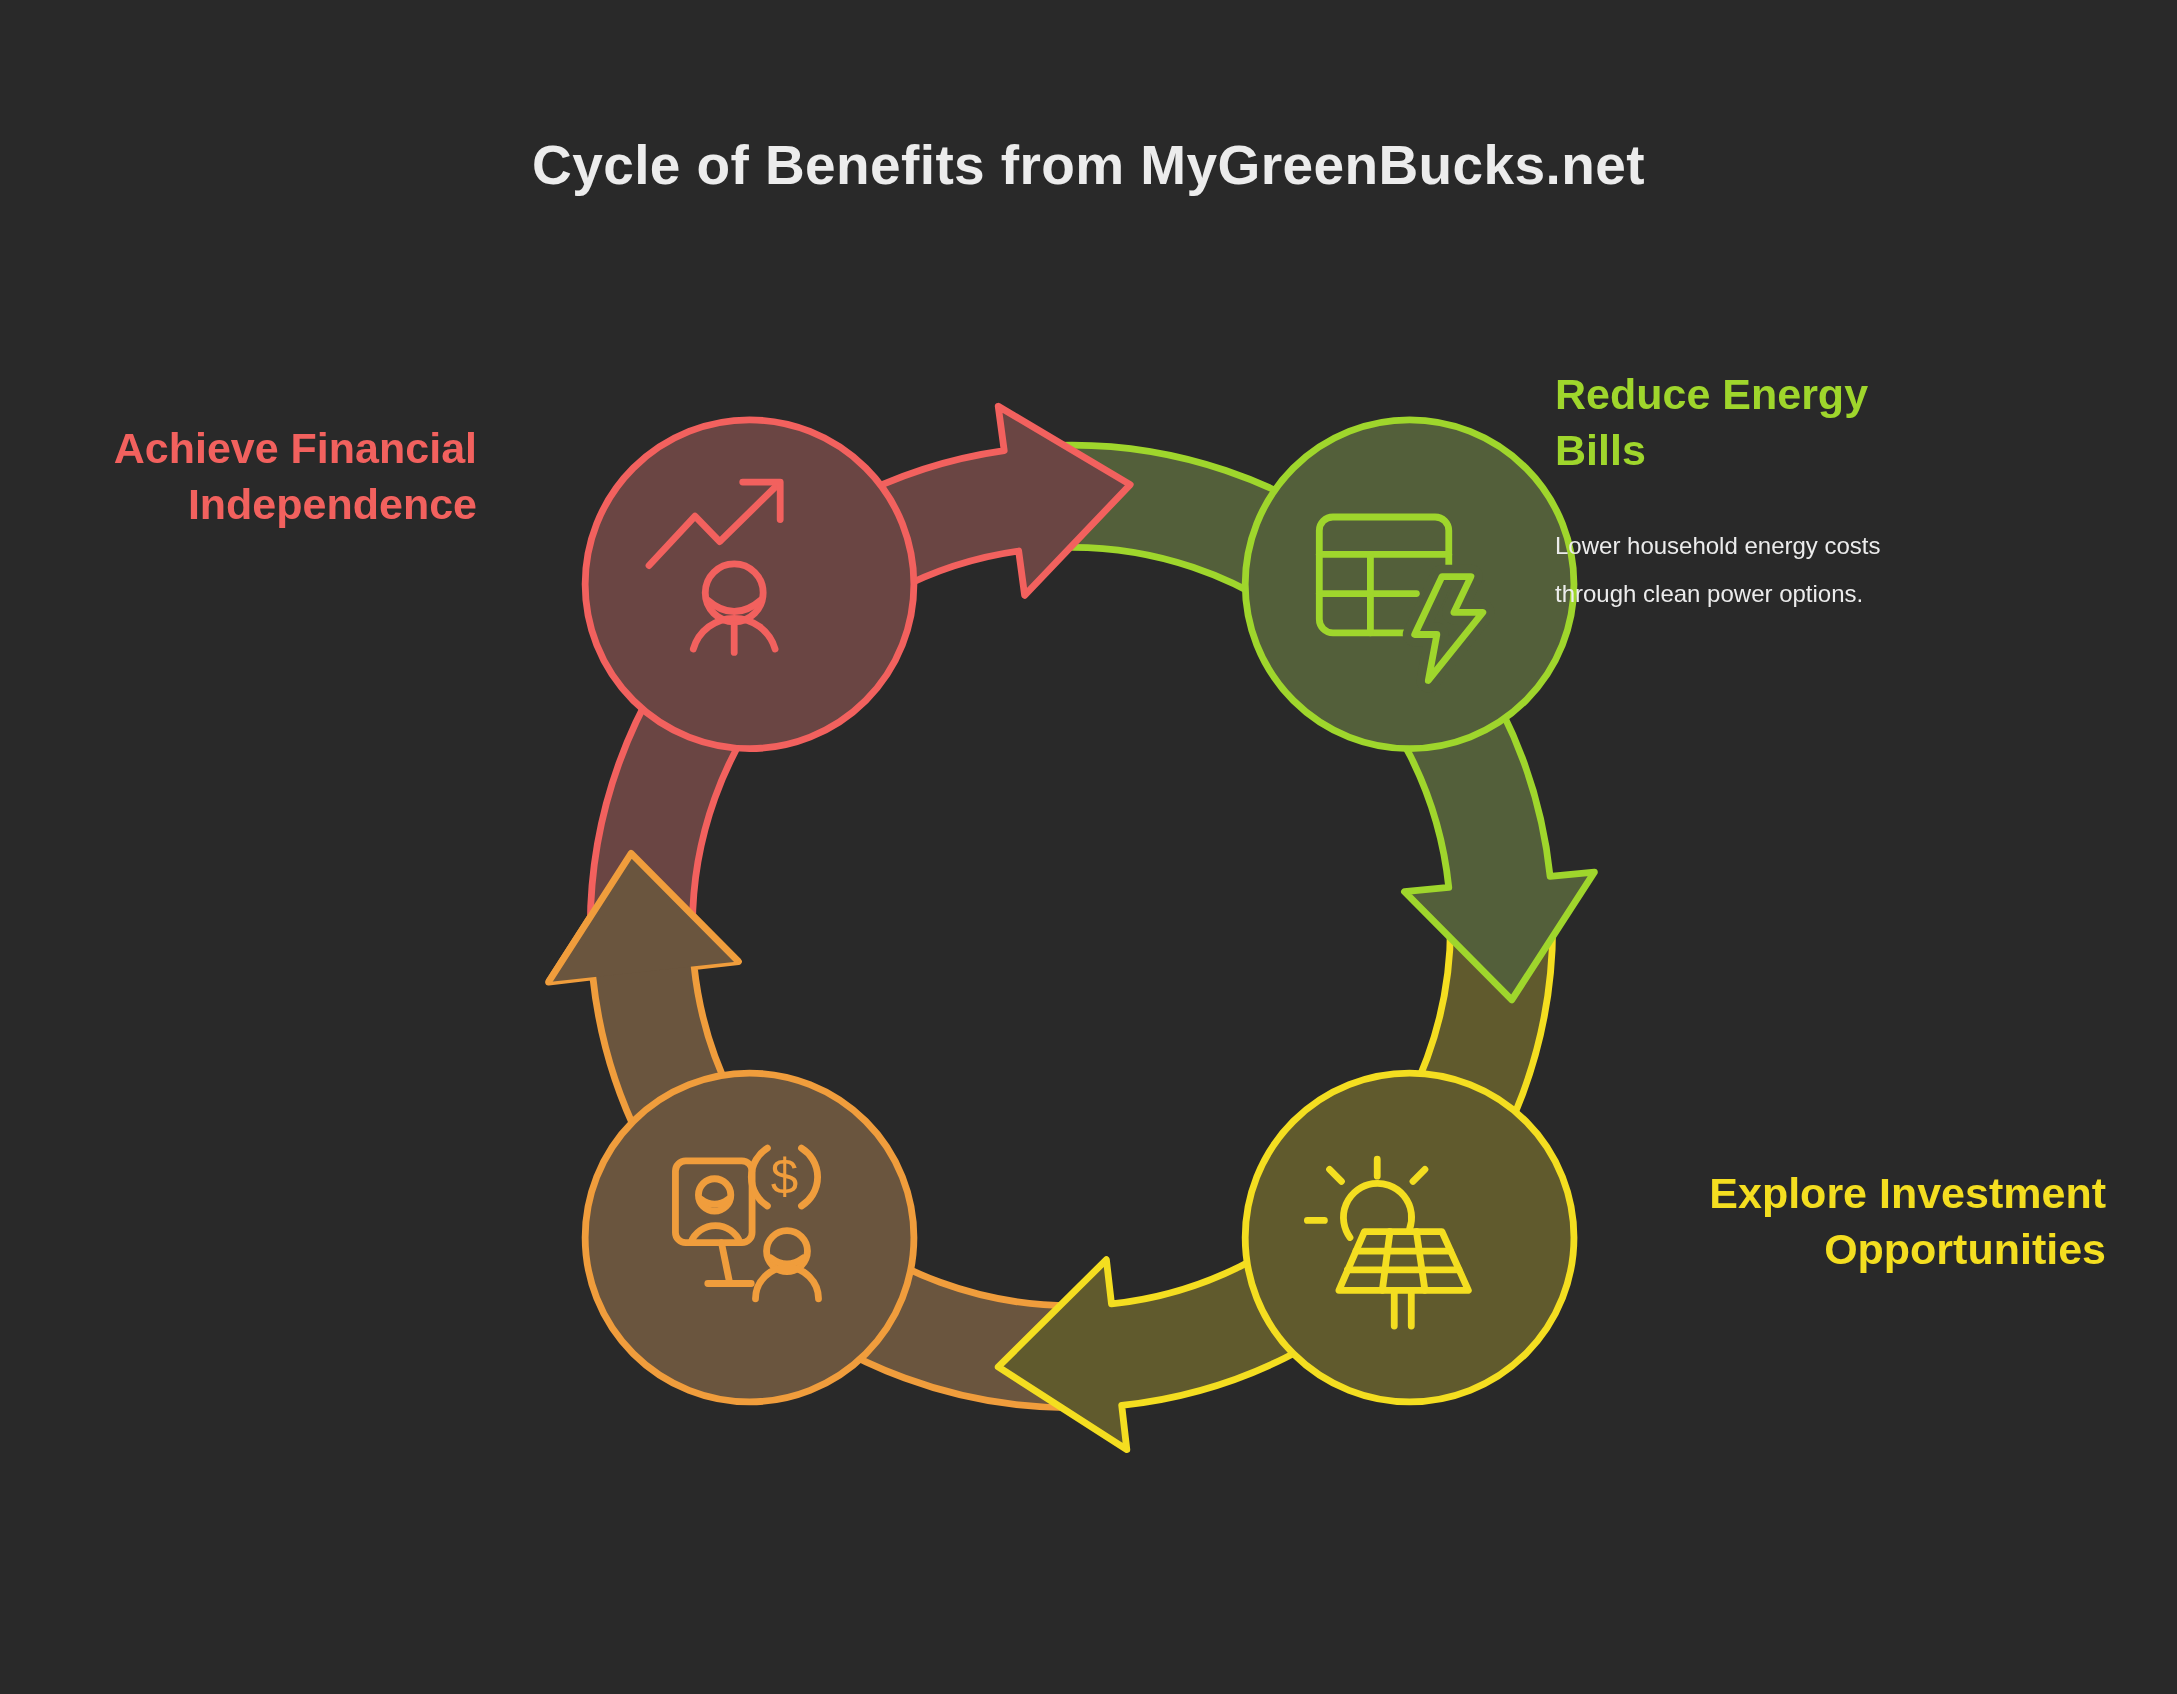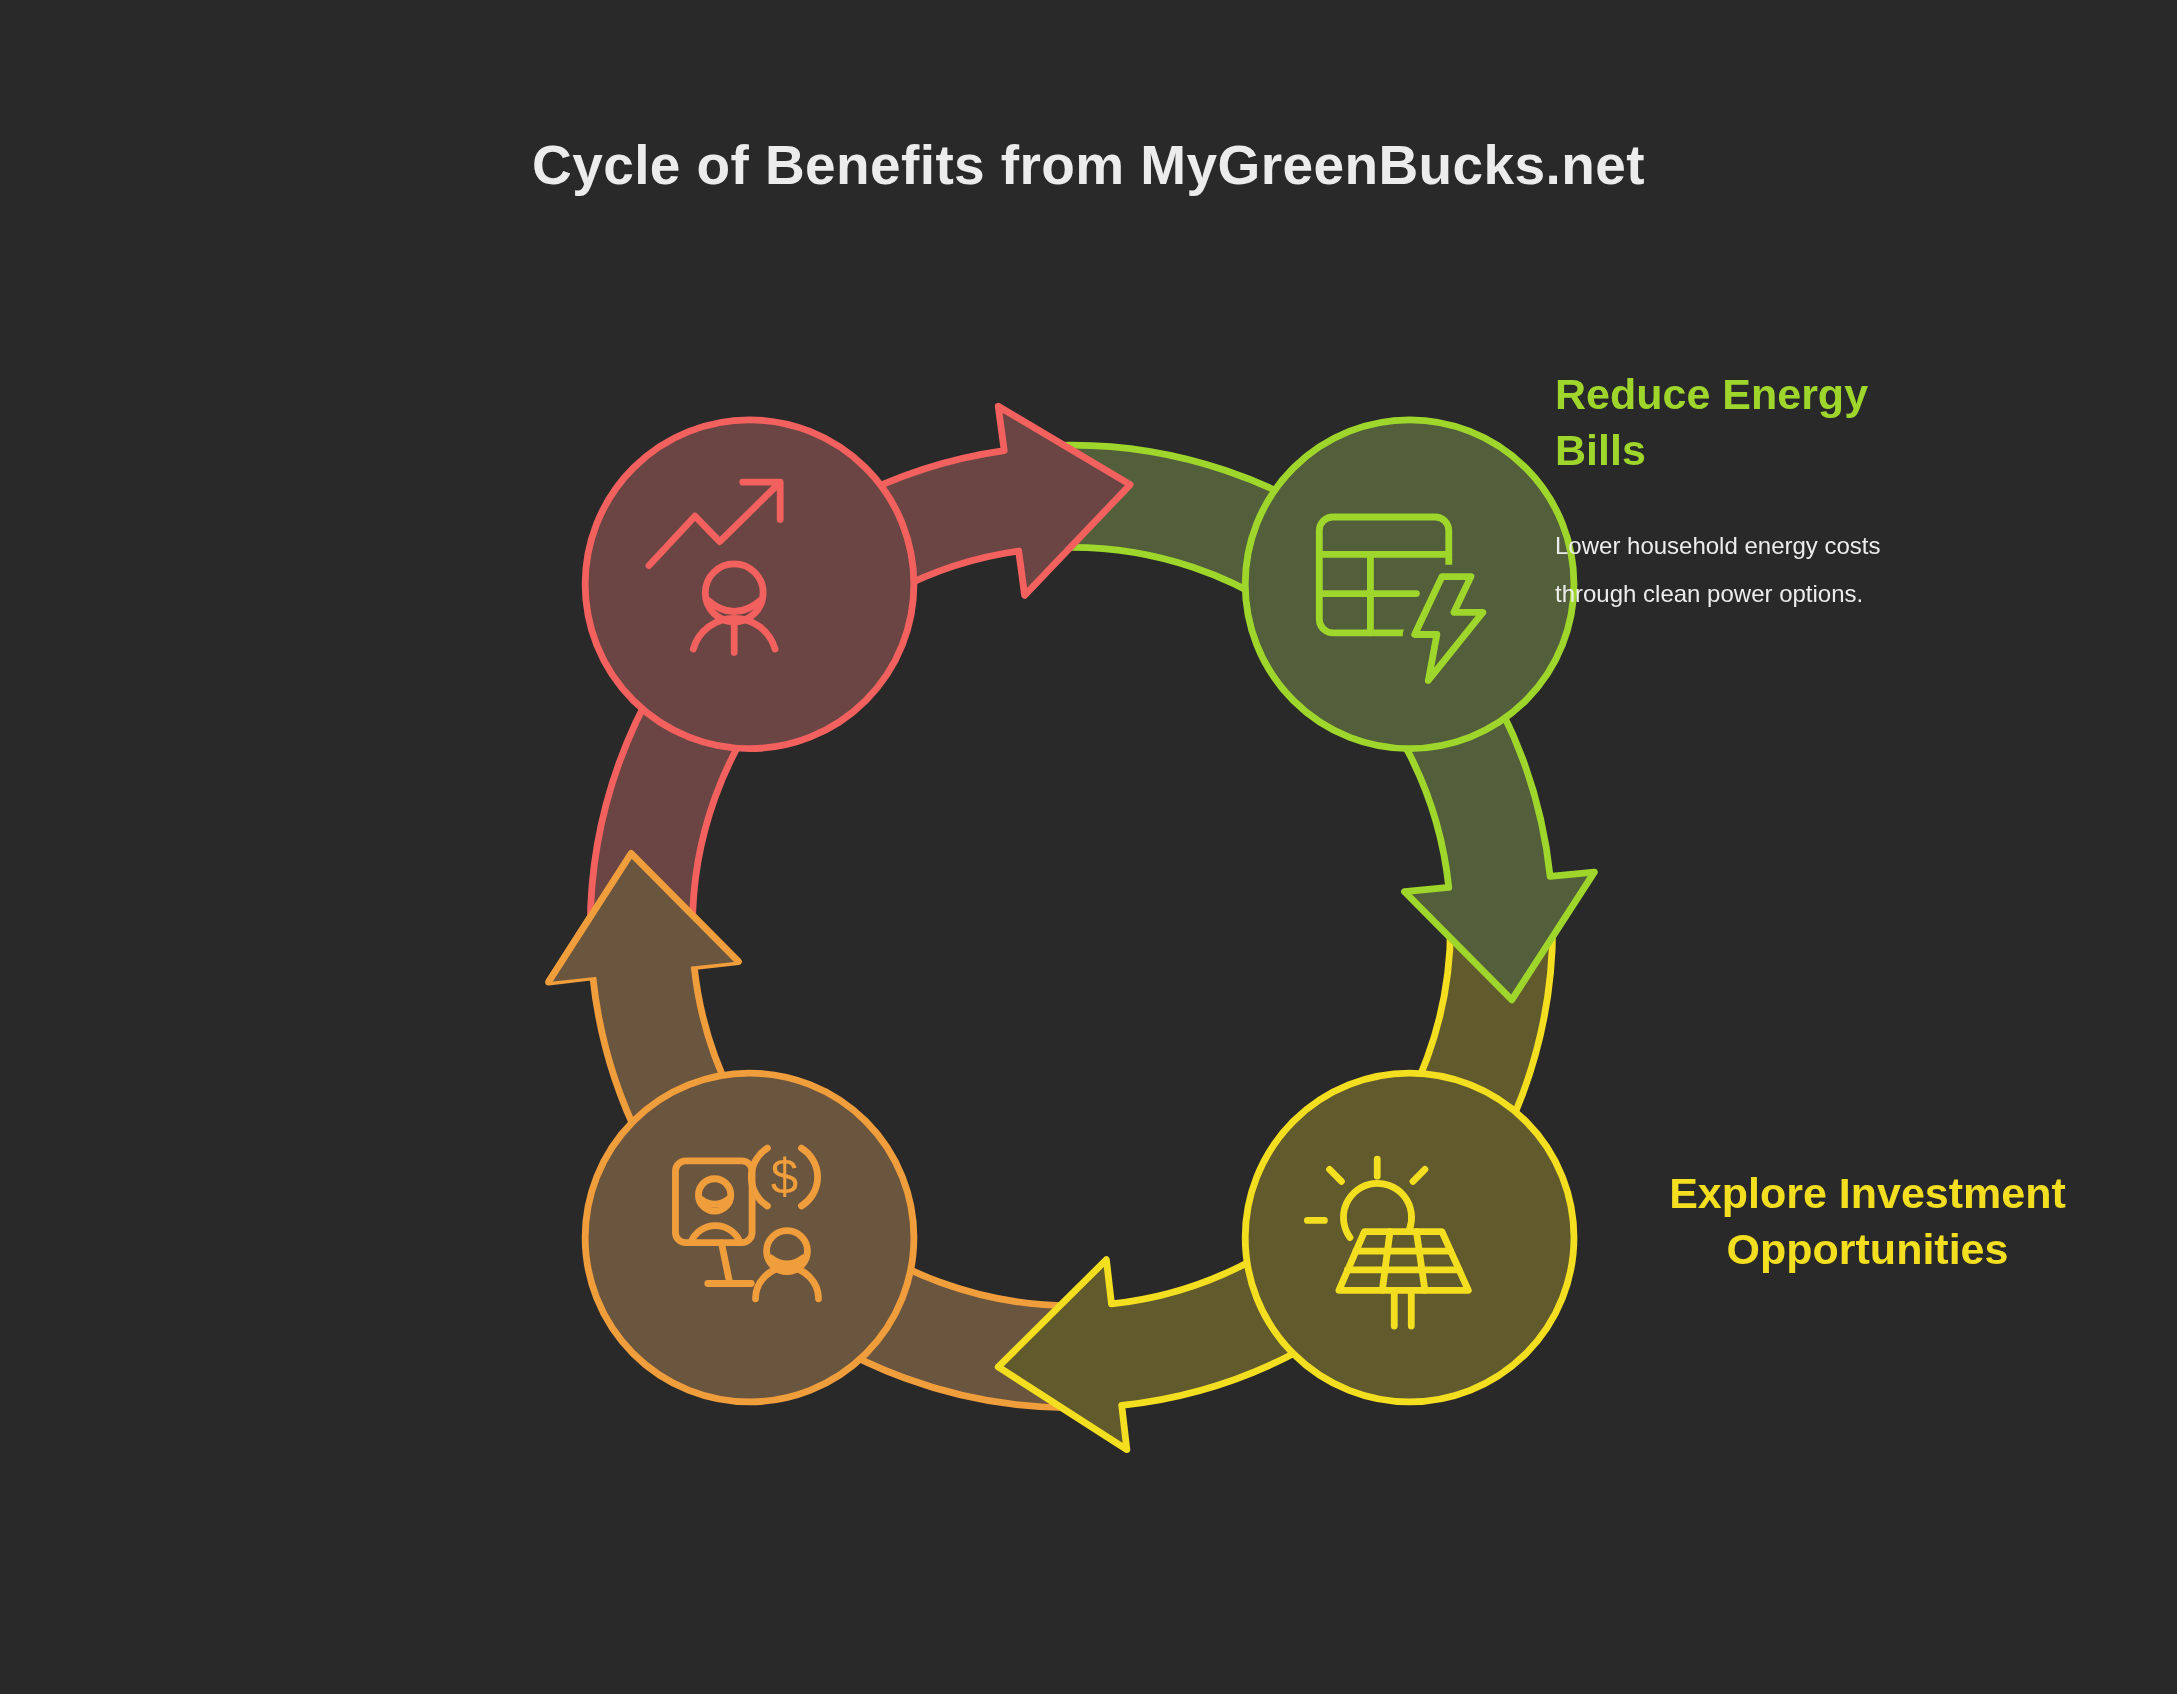--- a/index.html
+++ b/index.html
@@ -22,21 +22,21 @@
   .nodecir{stroke-width:8;}
   .icon{fill:none;stroke-width:8;stroke-linecap:round;stroke-linejoin:round;}
   .i0{stroke:var(--c0);} .i1{stroke:var(--c1);} .i2{stroke:var(--c2);} .i3{stroke:var(--c3);}
   .under1{stroke:var(--f1);stroke-width:28;fill:var(--f1);stroke-linejoin:round;}
   .dollar{font:400 58px "Liberation Sans",sans-serif;fill:var(--c3);}
   .node-text{position:absolute;}
   .node-text h2{margin:0;font-size:43px;line-height:56px;font-weight:700;}
   .node-text p{margin:44px 0 0 0;font-size:24px;line-height:48px;color:var(--text,#ececec);}
   .pos-tl{top:420px;right:1700px;width:451px;text-align:right;}
   .pos-tr{top:366px;left:1555px;width:392px;text-align:left;}
-  .pos-br{top:1165px;left:1629px;width:477px;text-align:center;}
+  .pos-br{top:1165px;left:1629px;width:477px;text-align:right;}
   .pos-bl{top:1165px;right:1700px;width:443px;text-align:right;}
   .h0{color:var(--c0);} .h1{color:var(--c1);} .h2c{color:var(--c2);} .h3{color:var(--c3);}
 </style>
 </head>
 <body>
 
 <div class="canvas">
 
   <h1 class="page-title">Cycle of Benefits from MyGreenBucks.net</h1>
 
@@ -99,20 +99,21 @@
           <circle cx="63" cy="24" r="24"></circle>
           <path d="M 44 32 Q 63 46 82 32"></path>
           <path d="M 26 80 A 37 37 0 0 1 100 80"></path>
         </g>
         <text class="dollar" x="60" y="-43" text-anchor="middle">$</text>
       </g>
     </g>
   </svg>
 
   <div class="node-text pos-tl">
+    <h2 class="h0">Achieve Financial Independence</h2>
   </div>
 
   <div class="node-text pos-tr">
     <h2 class="h1">Reduce Energy Bills</h2>
     <p>Lower household energy costs through clean power options.</p>
   </div>
 
   <div class="node-text pos-br">
     <h2 class="h2c">Explore Investment Opportunities</h2>
   </div>

